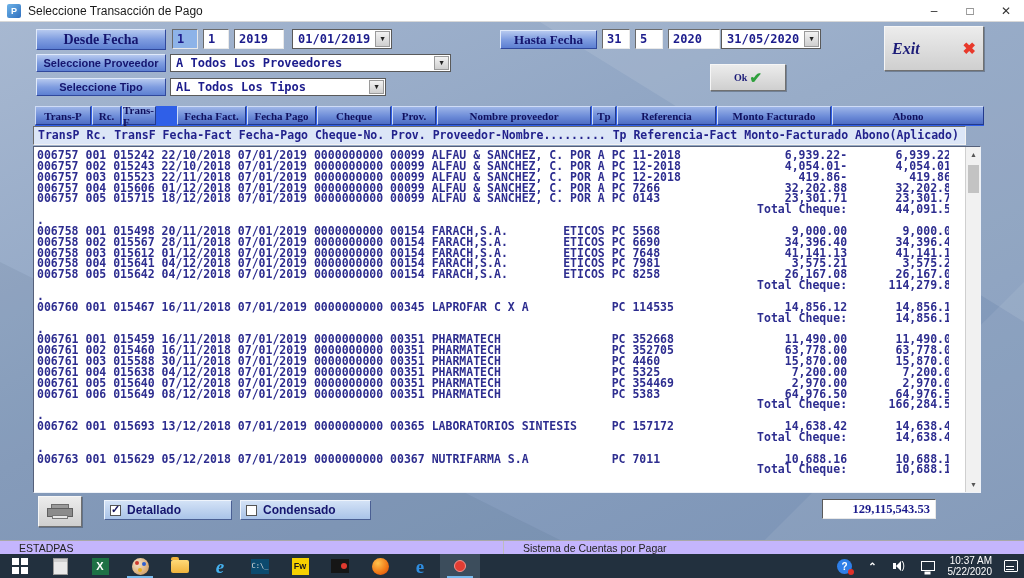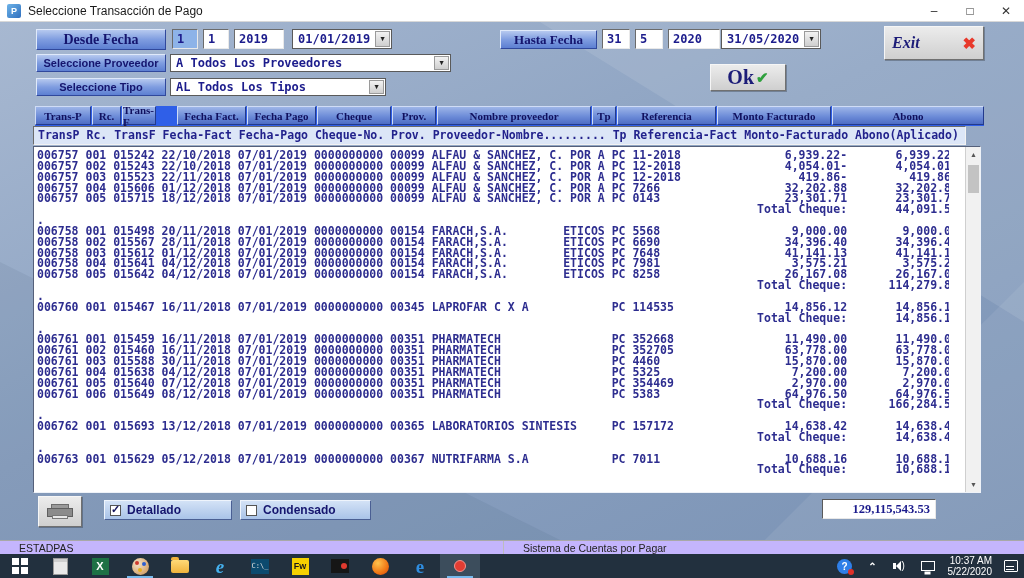--- a/index.html
+++ b/index.html
@@ -129,39 +129,39 @@
 
     <div class="blue-btn serif-b" style="left:500px; top:8px; width:97px; height:19px; font-size:13px;">Hasta Fecha</div>
     <div class="field" style="left:602px; top:7px; width:28px; height:20px;">31</div>
     <div class="field" style="left:635px; top:7px; width:28px; height:20px;">5</div>
     <div class="field" style="left:668px; top:7px; width:52px; height:20px;">2020</div>
     <div class="combo" style="left:721px; top:7px; width:100px; height:20px;">
       <span>31/05/2020</span>
       <span class="arrow-btn">▼</span>
     </div>
 
-    <div class="gray-btn" style="left:884px; top:4px; width:100px; height:34px;gap:36px;">
+    <div class="gray-btn" style="left:884px; top:4px; width:100px; height:45px;gap:36px;">
       <span class="serif-b navy" style="font-style:italic; font-size:16px;">Exit</span>
       <span style="color:#e8392b; font-size:16px; font-weight:bold; margin-left:7px;">✖</span>
     </div>
 
     <div class="blue-btn sans-b" style="left:36px; top:32px; width:130px; height:18px; font-size:11px;">Seleccione Proveedor</div>
     <div class="combo" style="left:170px; top:32px; width:281px; height:18px;">
       <span>A Todos Los Proveedores</span>
       <span class="arrow-btn">▼</span>
     </div>
 
     <div class="blue-btn sans-b" style="left:36px; top:56px; width:130px; height:18px; font-size:11px;">Seleccione Tipo</div>
     <div class="combo" style="left:170px; top:56px; width:216px; height:18px;">
       <span>AL  Todos Los Tipos</span>
       <span class="arrow-btn">▼</span>
     </div>
 
     <div class="gray-btn" style="left:710px; top:42px; width:76px; height:27px;">
-      <span class="serif-b navy" style="font-size:20px;">Ok</span>
+      <span class="serif-b navy" style="font-size:10px;">Ok</span>
       <span style="color:#2ea03c; font-size:15px; font-weight:bold; margin-left:2px;">✔</span>
     </div>
 
     <div class="colhead-strip">
       <div class="colhead-btn" style="left:0px;   width:56px;">Trans-P</div>
       <div class="colhead-btn" style="left:57px;  width:29px;">Rc.</div>
       <div class="colhead-btn" style="left:87px;  width:34px;">Trans-F</div>
       <div class="colhead-btn" style="left:142px; width:69px;">Fecha Fact.</div>
       <div class="colhead-btn" style="left:212px; width:69px;">Fecha Pago</div>
       <div class="colhead-btn" style="left:282px; width:74px;">Cheque</div>

